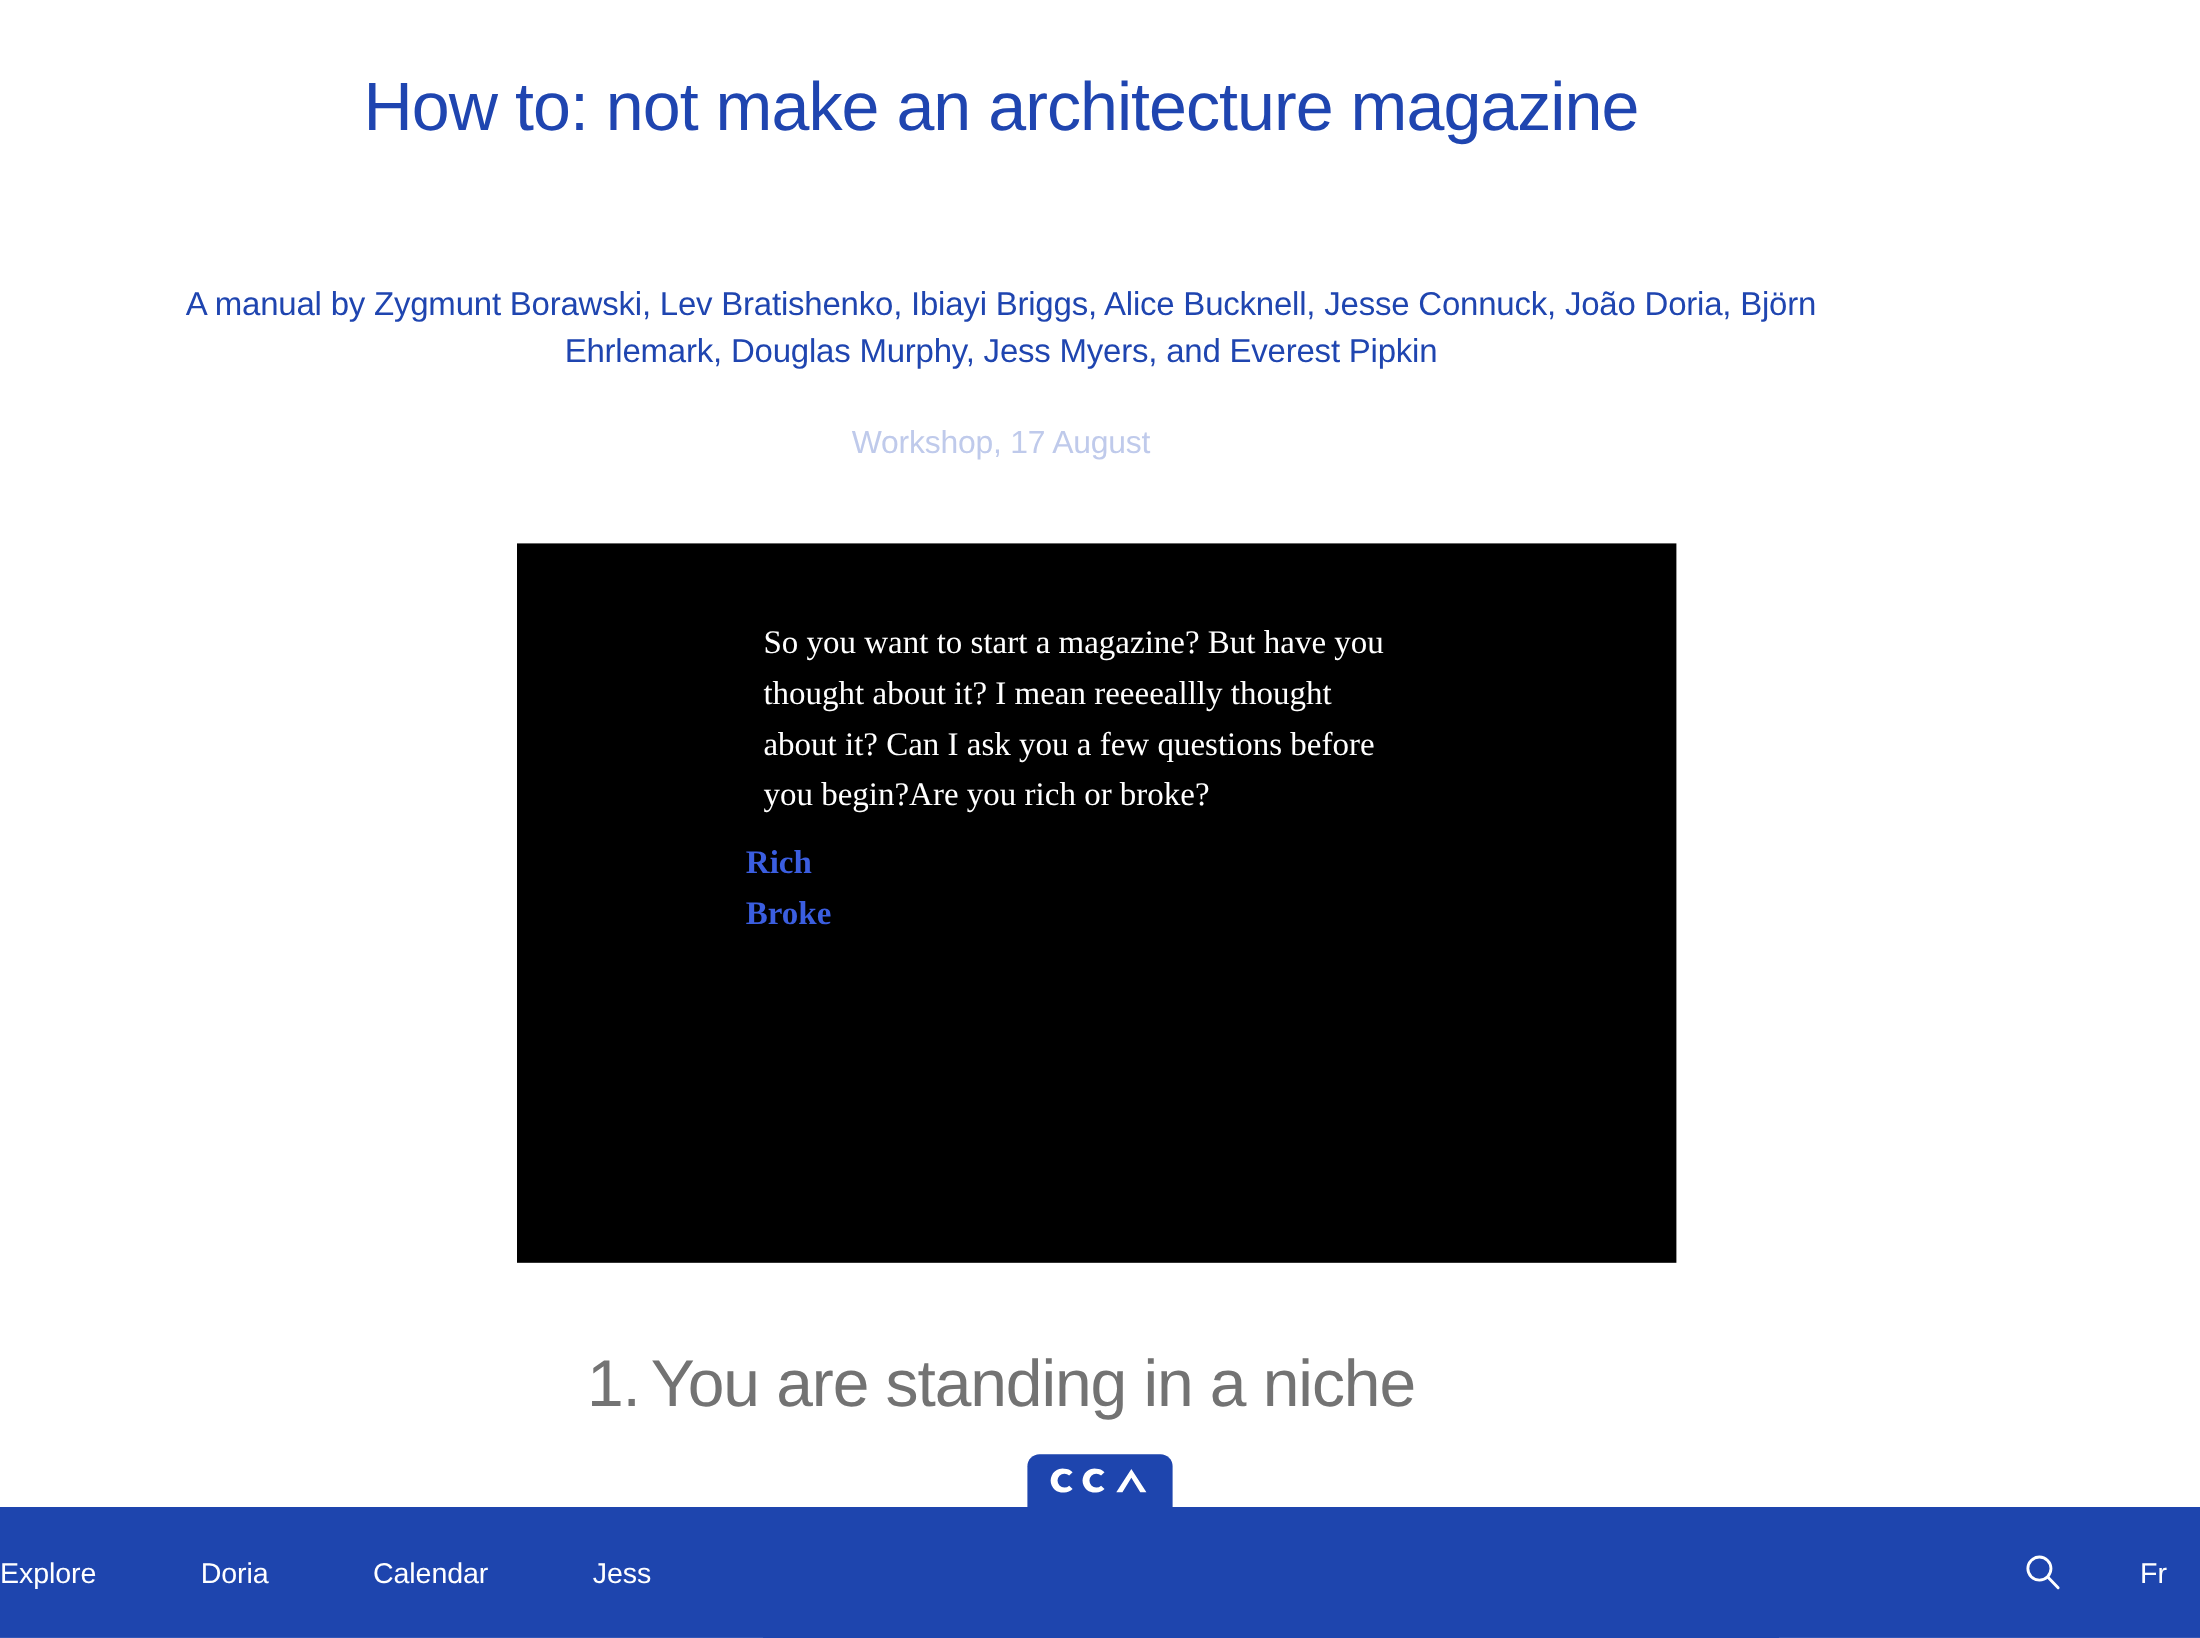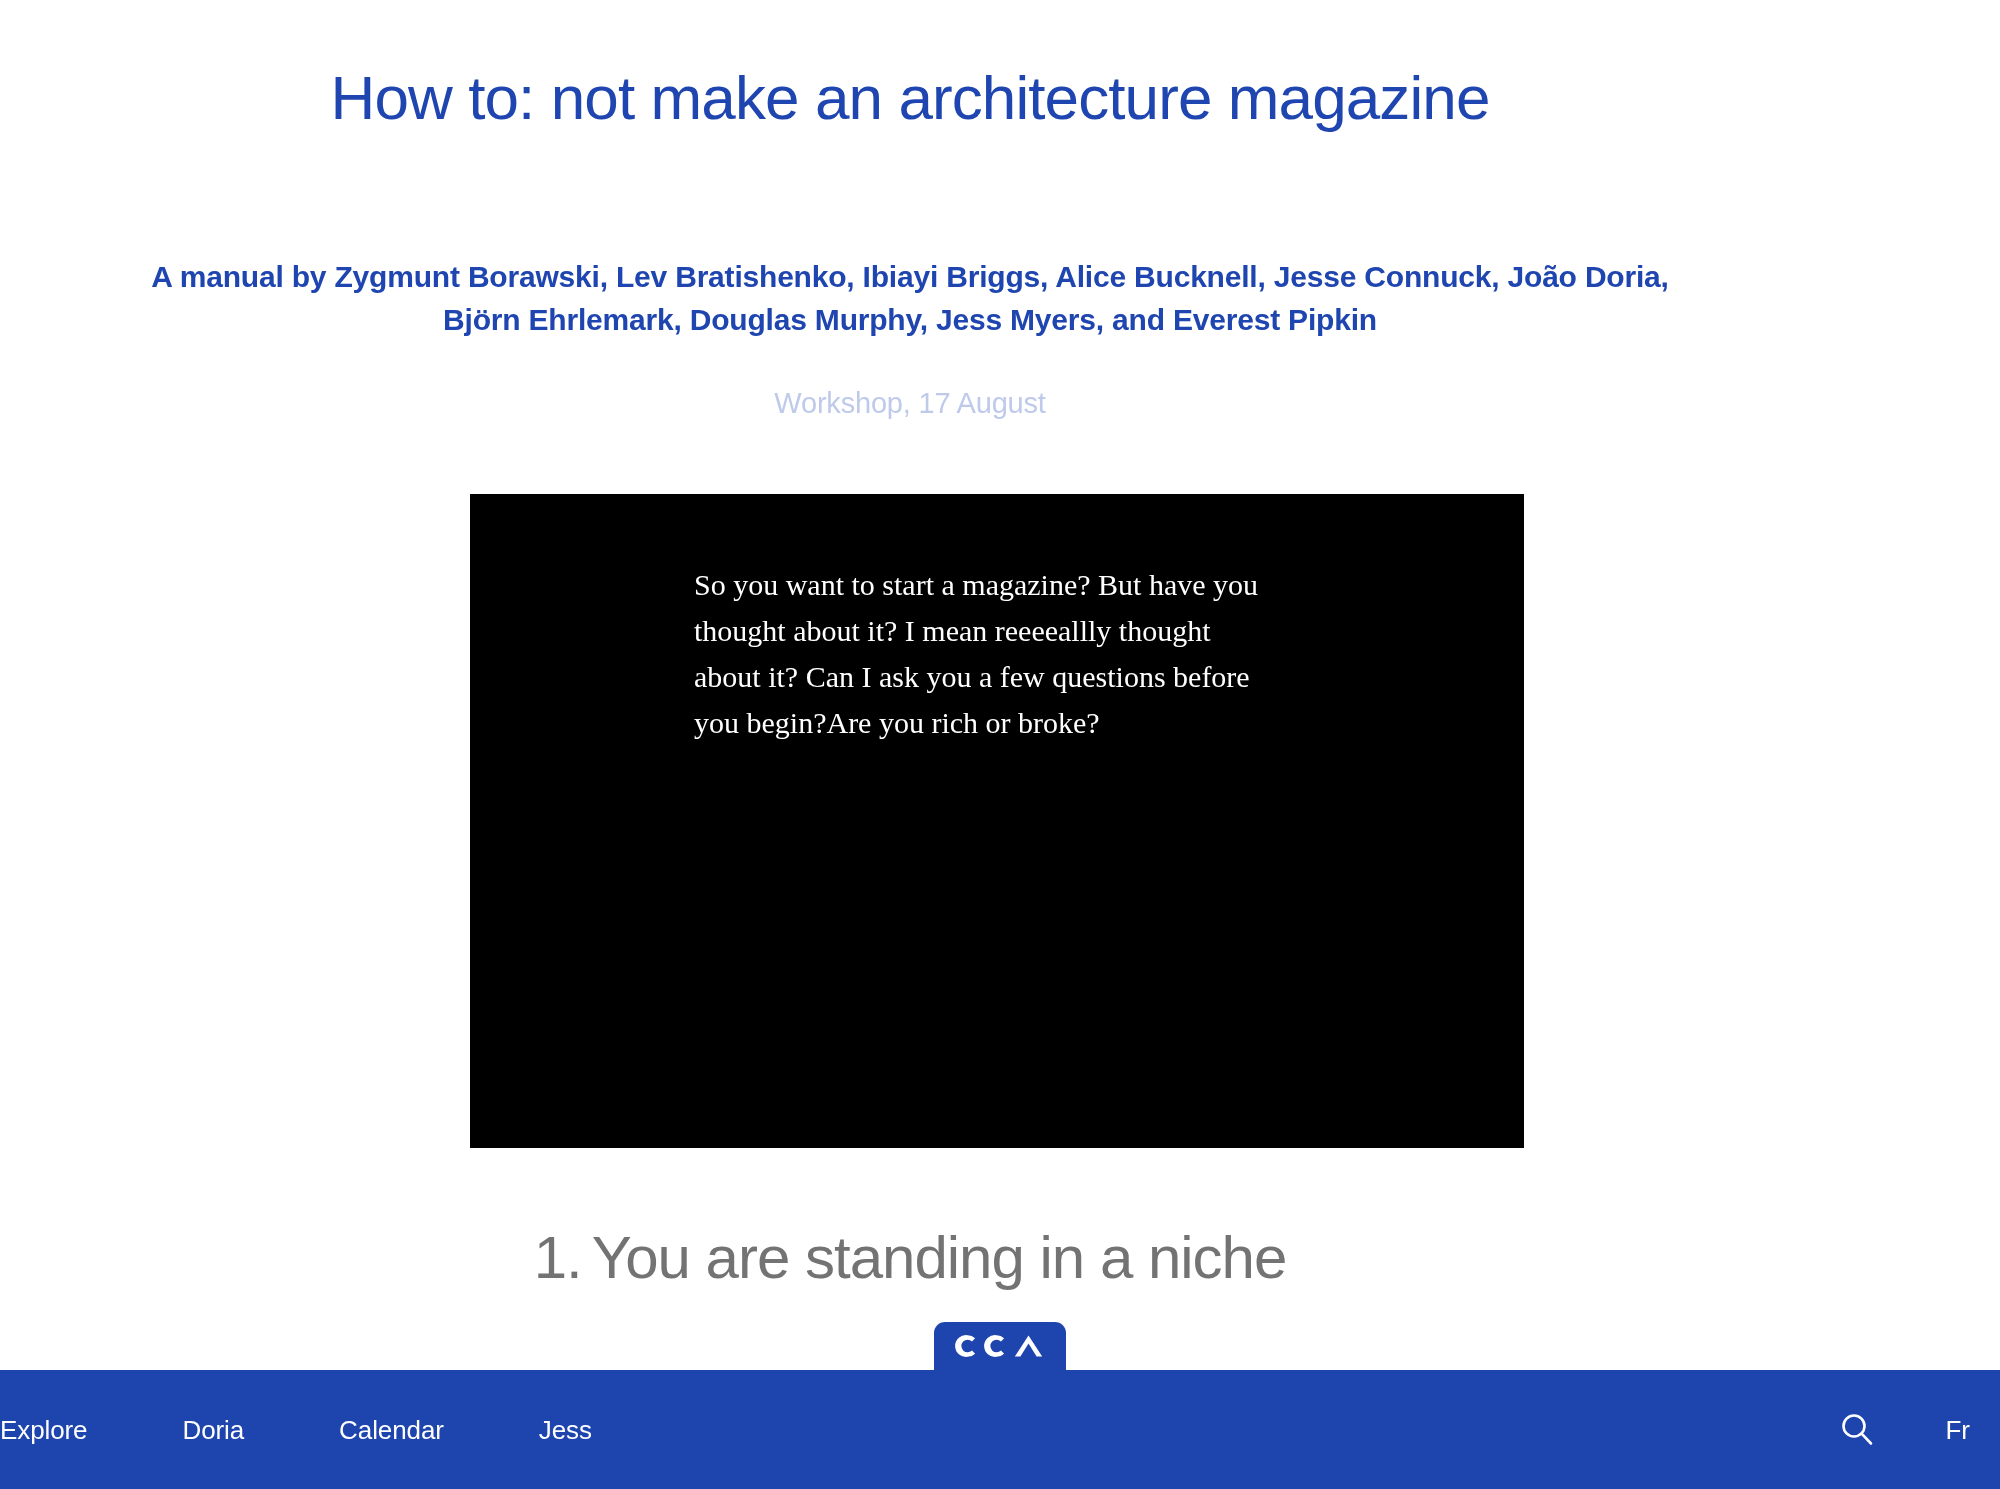--- a/index.html
+++ b/index.html
@@ -45,21 +45,21 @@
   .authors {
     position: absolute;
     left: 50%;
     transform: translateX(-50%);
     top: 255px;
     width: 1600px;
     text-align: center;
     color: #1F45B0;
     font-size: 30px;
     line-height: 43px;
-    font-weight: 700;
+    font-weight: 400;
     letter-spacing: -0.2px;
     margin: 0;
   }
 
   .meta {
     position: absolute;
     left: 50%;
     transform: translateX(-50%);
     top: 384px;
     width: 1200px;
@@ -206,20 +206,24 @@
 
   <h1 class="title">How to: not make an architecture magazine</h1>
 
   <p class="authors">A manual by Zygmunt Borawski, Lev Bratishenko, Ibiayi Briggs, Alice Bucknell, Jesse Connuck, João Doria, Björn Ehrlemark, Douglas Murphy, Jess Myers, and Everest Pipkin</p>
 
   <p class="meta">Workshop, 17 August</p>
 
   <div class="embed">
     <div class="embed-inner">
       <p class="embed-prose">So you want to start a magazine? But have you thought about it? I mean reeeeallly thought about it? Can I ask you a few questions before you begin?Are you rich or broke?</p>
+      <div class="embed-choices">
+        <a class="embed-choice" href="#">Rich</a>
+        <a class="embed-choice" href="#">Broke</a>
+      </div>
     </div>
   </div>
 
   <h2 class="section-heading">
     <span class="num">1.</span><span>You are standing in a niche</span>
   </h2>
 
 </div>
 
 <div class="logo-tab">

